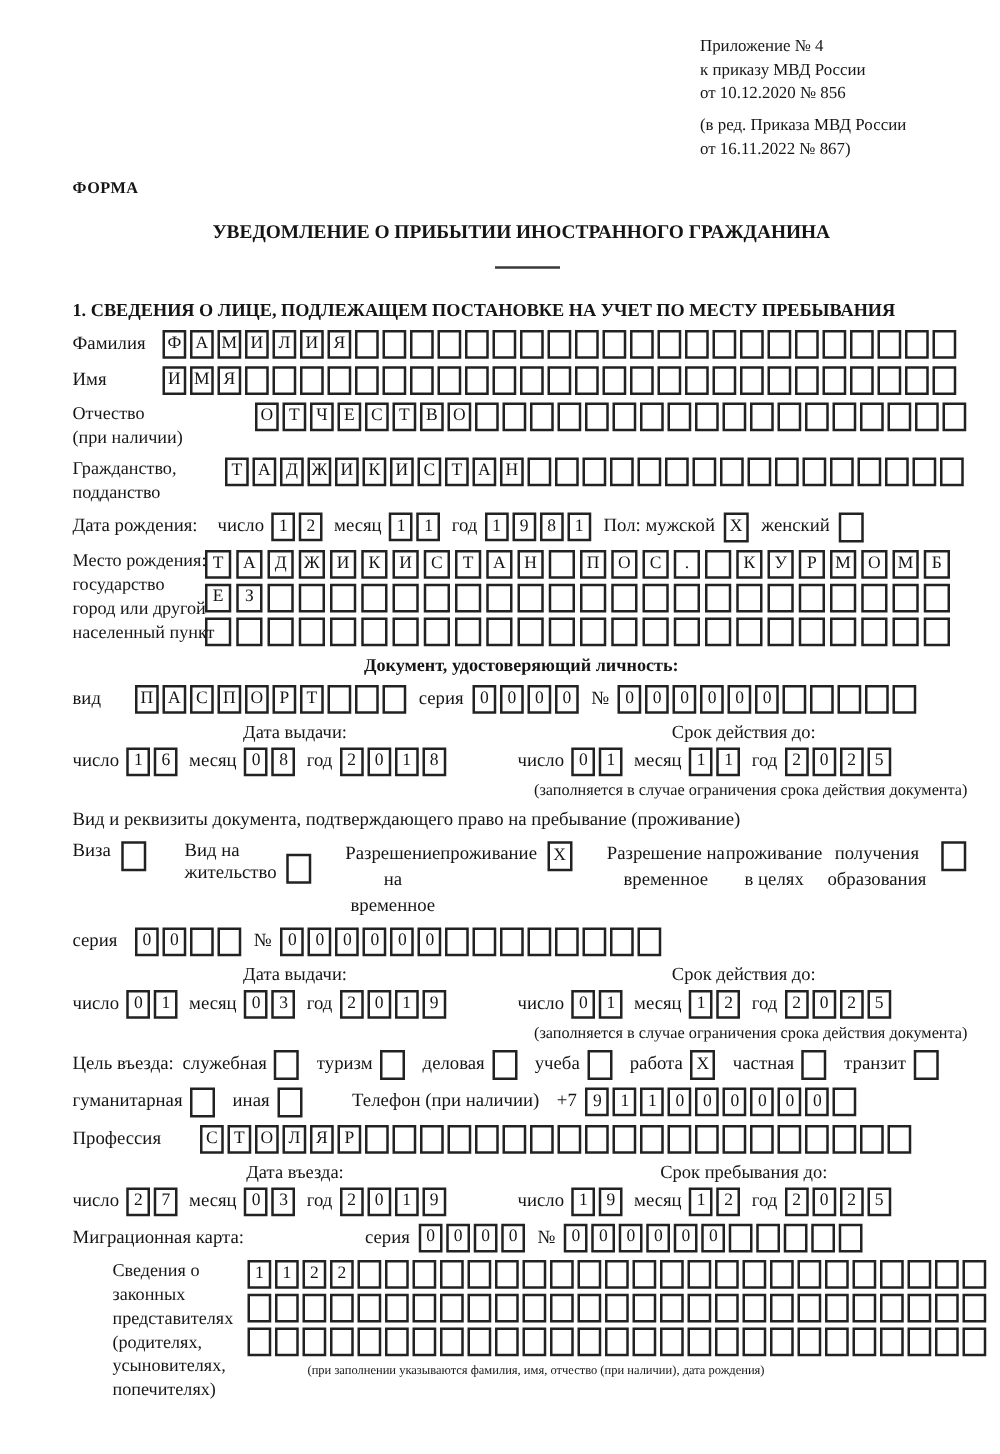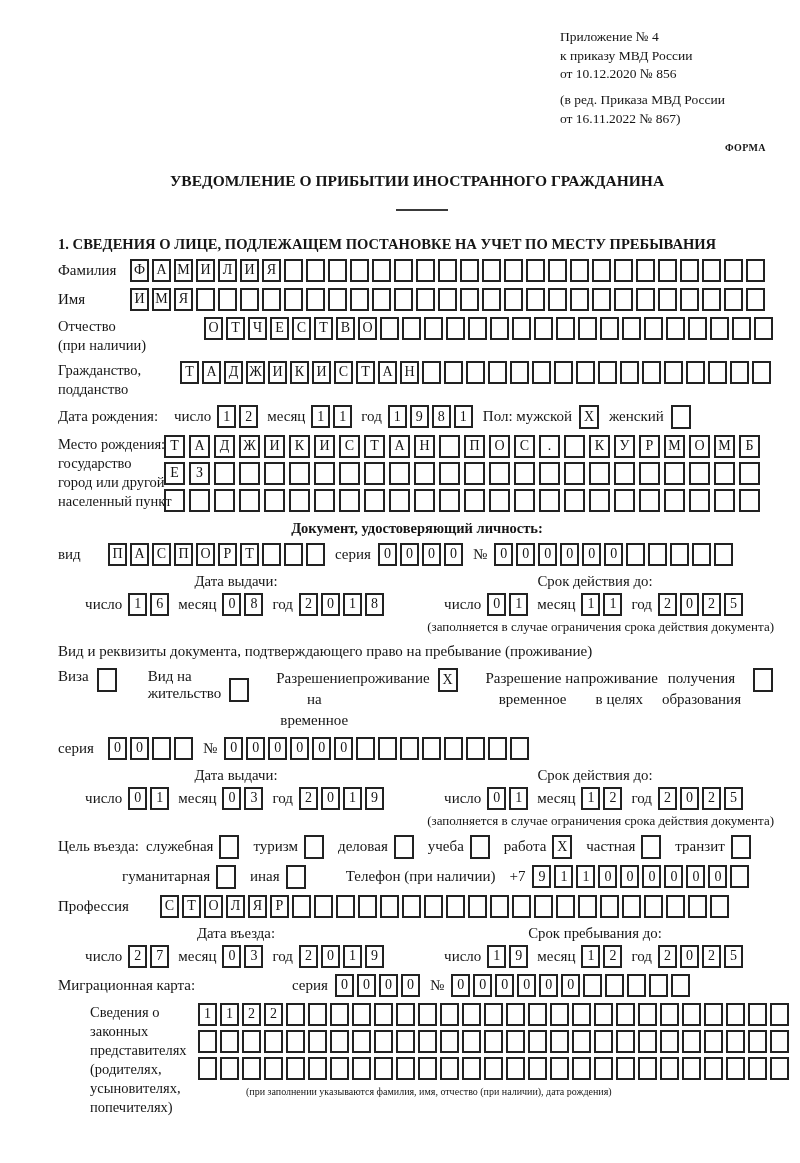--- a/index.html
+++ b/index.html
@@ -8,40 +8,40 @@
     width:800px; height:1163px; overflow:hidden;
     background:#fff; color:#151515;
     font-family:"Liberation Serif","DejaVu Serif",serif;
     font-size:15px;
   }
   .page { padding:28px 24px 0 58px; position:relative; }
 
   
   .appendix { margin-left:502px; font-size:13.5px; line-height:1.38; }
   .appendix .amend { margin-top:7px; }
-  .forma { margin:14px 10px 0 0; text-align:right; font-weight:700; font-size:10px; letter-spacing:.4px; }
+  .forma { margin:14px 10px 0 0; font-weight:700; font-size:13px; letter-spacing:.4px; }
   .title { margin-top:16px; text-align:center; font-weight:700; font-size:15.5px; line-height:1.6; }
   .blank { display:inline-block; width:52px; border-bottom:2px solid #3a3a3a; height:12px; margin-left:10px; }
   .section { margin-top:17px; font-weight:700; font-size:14.6px; }
 
   
   .row { display:flex; align-items:center; margin-top:6px; }
   .row.top { align-items:flex-start; }
   .lbl { flex:none; }
   .w50 { width:50px; } .w72 { width:72px; } .w102 { width:102px; } .w106 { width:106px; }
   .w108 { width:108px;margin-left:32px; } .w116 { width:116px; } .w122 { width:122px; } .w146 { width:146px; } .w178 { width:178px; }
   .stack { font-size:14.5px; line-height:19px; white-space:nowrap; }
   .cells { display:flex; flex-wrap:nowrap; }
   .cell { flex:none; width:19px; height:23px; border:2px solid #222; margin-right:3px;
           display:flex; align-items:center; justify-content:center; font-size:14px; }
   .wide .cell { width:21px; margin-right:4px; }
   .cb .cell { width:20px; height:24px; }
   .t { margin:0 7px; white-space:nowrap; }
   .t0 { margin-right:7px; white-space:nowrap; }
-  .dg { display:flex; align-items:center;justify-content:center; }
+  .dg { display:flex; align-items:center; }
   .dg .t { margin:0 6px; }
   .dg .t:first-child { margin-left:0; }
 
   .center-bold { margin-top:8px; text-align:center; font-weight:700; font-size:14.5px; }
   .two-col { display:flex; }
   .two-col.heads { margin-top:7px;align-items:center; }
   .colL { width:356px; }
   .colR { flex:1; }
   .heads .colL, .heads .colR { text-align:center; font-size:14.8px; }
   .dates { margin-top:3px; }
@@ -49,21 +49,21 @@
   .plain { margin-top:8px; font-size:15px; }
   .plain.tight { margin-top:4px; }
 
   .permits { margin-top:8px; }
   .pair { display:flex; align-items:flex-start; }
   .pair > span:first-child { margin-right:8px; }
   .ml24 { margin-left:24px; } .ml26 { margin-left:26px; } .ml28 { margin-left:28px;align-items:flex-end; } .ml56 { margin-left:56px; }
   .stackc { display:flex; flex-direction:row; text-align:center; line-height:21px;justify-content:space-between; }
   .purpose .pair { align-items:center; margin-right:11px; }
   .purpose .pair > span:first-child { margin-right:6px; }
-  .indent { margin-left:64px; }
+  .indent { }
   .reps-right .cells { margin-bottom:4px; }
   .reps-note { margin-top:6px; margin-left:48px; font-size:10px; }
 </style>
 </head>
 <body>
 
 <div class="page">
 
   <div class="appendix">
     <div>Приложение № 4</div>

